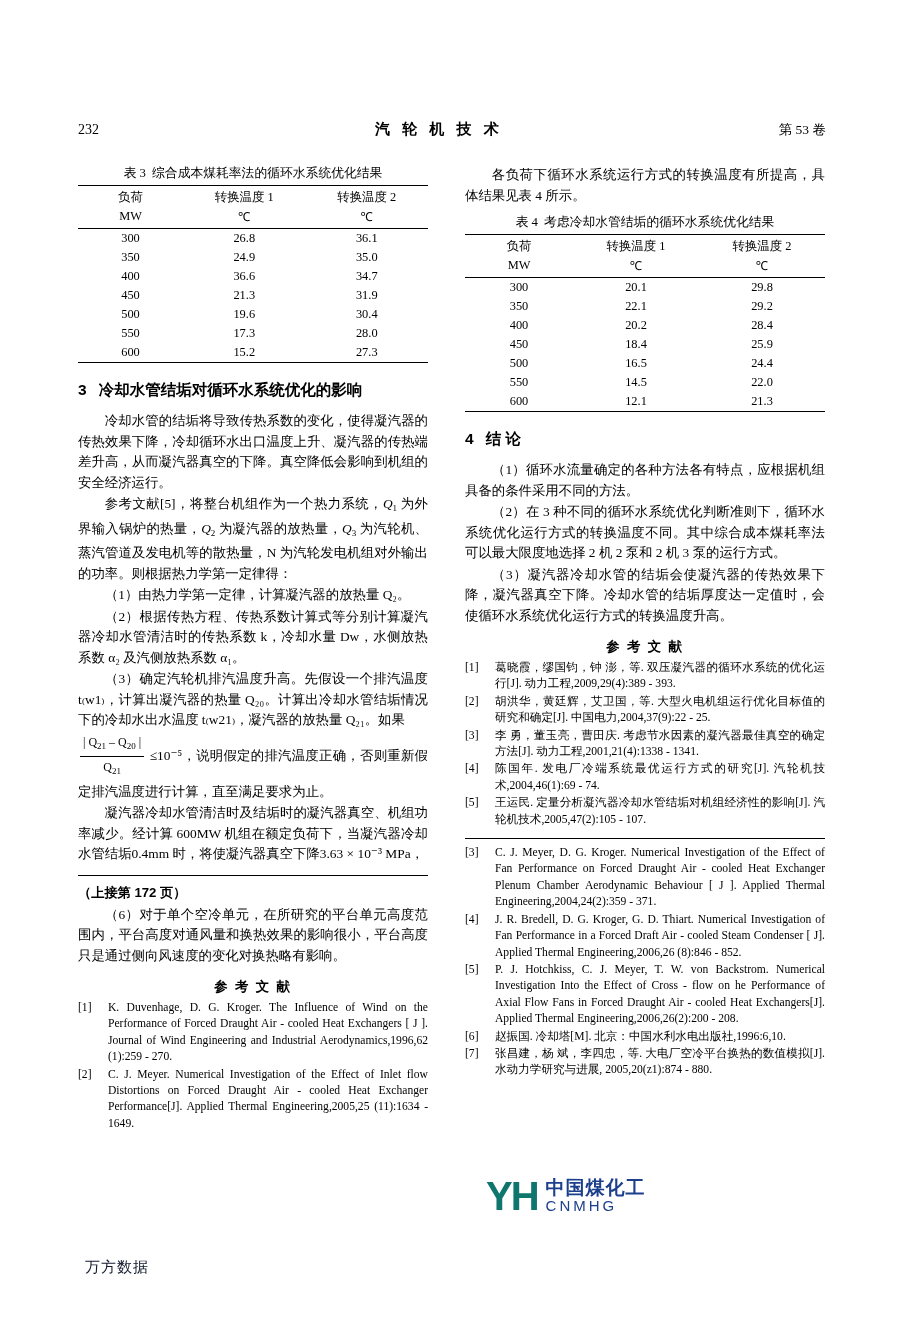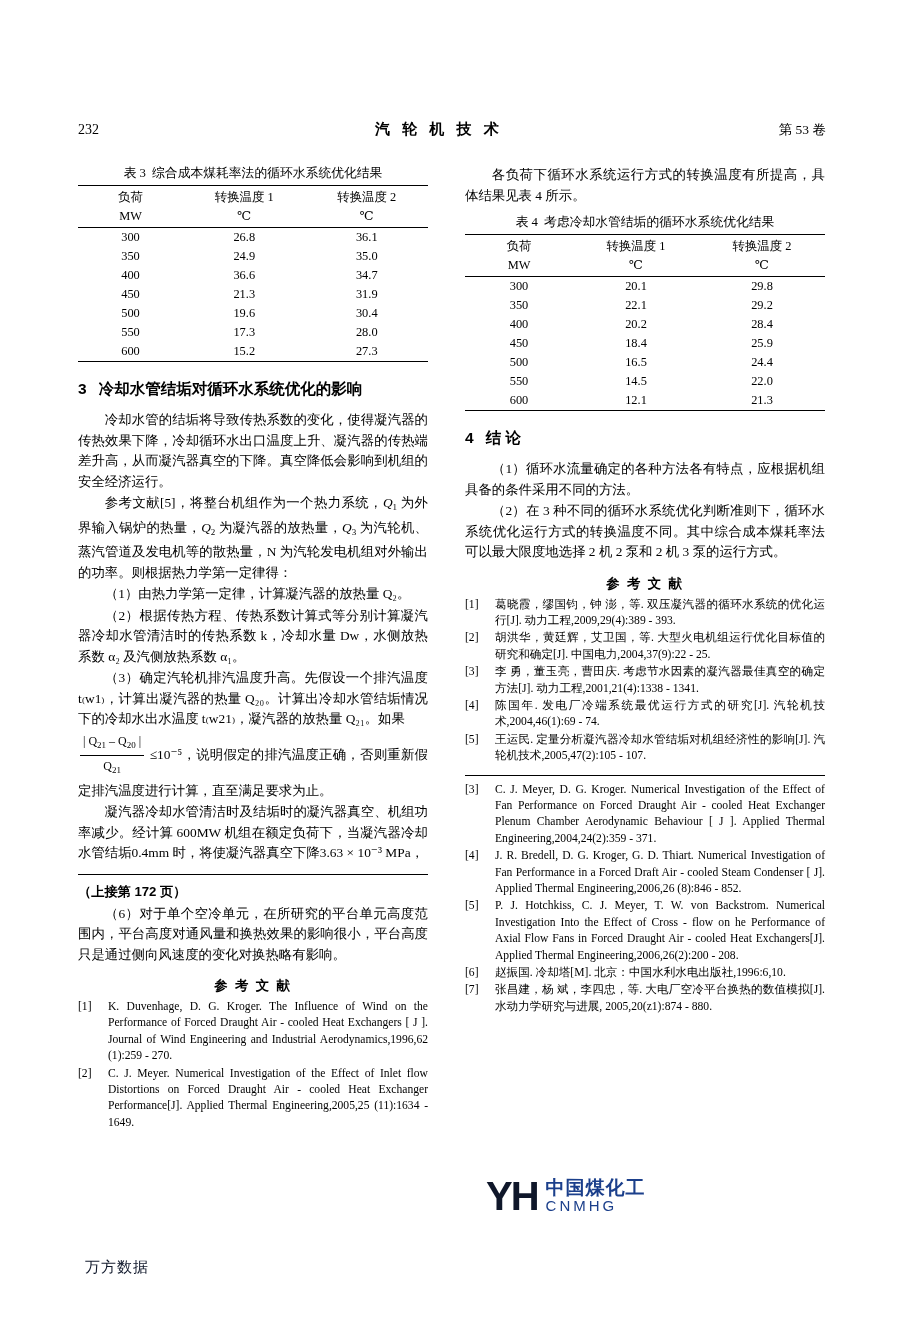--- a/index.html
+++ b/index.html
@@ -80,21 +80,21 @@
   }
   table.data th, table.data td {
     text-align: center;
     padding: 2px 0 2px 0;
     font-weight: normal;
   }
   table.data thead.head-top tr:first-child th { padding-top: 3px; }
   .rule-top { border-top: 1.6px solid #000; }
   .rule-mid { border-top: 1px solid #000; }
   .rule-bot { border-bottom: 1.6px solid #000; }
-  table.data td.unitrow, table.data th.unitrow { padding-top: 0; padding-bottom: 3px; }
+  table.data td.unitrow, table.data th.unitrow { padding-top: 0; padding-bottom: 3px; font-family: Liberation Serif, serif; }
 
   
   h2.sec {
     font-family: "Liberation Sans", "DejaVu Sans", sans-serif;
     font-size: 15.5px;
     font-weight: bold;
     margin: 16px 0 10px 0;
     line-height: 22px;
   }
   h2.sec .n { margin-right: 12px; }
@@ -174,21 +174,21 @@
     width: 235px;
     height: 58px;
     background: #ffffff;
     display: flex;
     align-items: center;
   }
   .logo .mark {
     font-family: "Liberation Sans", "DejaVu Sans", sans-serif;
     font-weight: bold;
     font-size: 40px;
-    color: #0f172a;
+    color: #0f766e;
     letter-spacing: -2px;
     line-height: 40px;
   }
   .logo .txt {
     margin-left: 8px;
     line-height: 1.05;
   }
   .logo .txt .cn {
     font-family: "Liberation Sans", "DejaVu Sans", sans-serif;
     font-size: 19px;
@@ -378,20 +378,21 @@
         </tbody>
       </table>
     </div>
 
     <h2 class="sec">
       <span class="n">4</span><span>结 论</span>
     </h2>
 
     <p class="indent">（1）循环水流量确定的各种方法各有特点，应根据机组具备的条件采用不同的方法。</p>
     <p class="indent">（2）在 3 种不同的循环水系统优化判断准则下，循环水系统优化运行方式的转换温度不同。其中综合成本煤耗率法可以最大限度地选择 2 机 2 泵和 2 机 3 泵的运行方式。</p>
+    <p class="indent">（3）凝汽器冷却水管的结垢会使凝汽器的传热效果下降，凝汽器真空下降。冷却水管的结垢厚度达一定值时，会使循环水系统优化运行方式的转换温度升高。</p>
 
     <div class="refs-title">参 考 文 献</div>
     <div class="ref-list">
       <div class="ref">
         <span class="rn">[1]</span>
         <span class="rt">葛晓霞，缪国钧，钟 澎，等. 双压凝汽器的循环水系统的优化运行[J]. 动力工程,2009,29(4):389 - 393.</span>
       </div>
       <div class="ref">
         <span class="rn">[2]</span>
         <span class="rt">胡洪华，黄廷辉，艾卫国，等. 大型火电机组运行优化目标值的研究和确定[J]. 中国电力,2004,37(9):22 - 25.</span>

